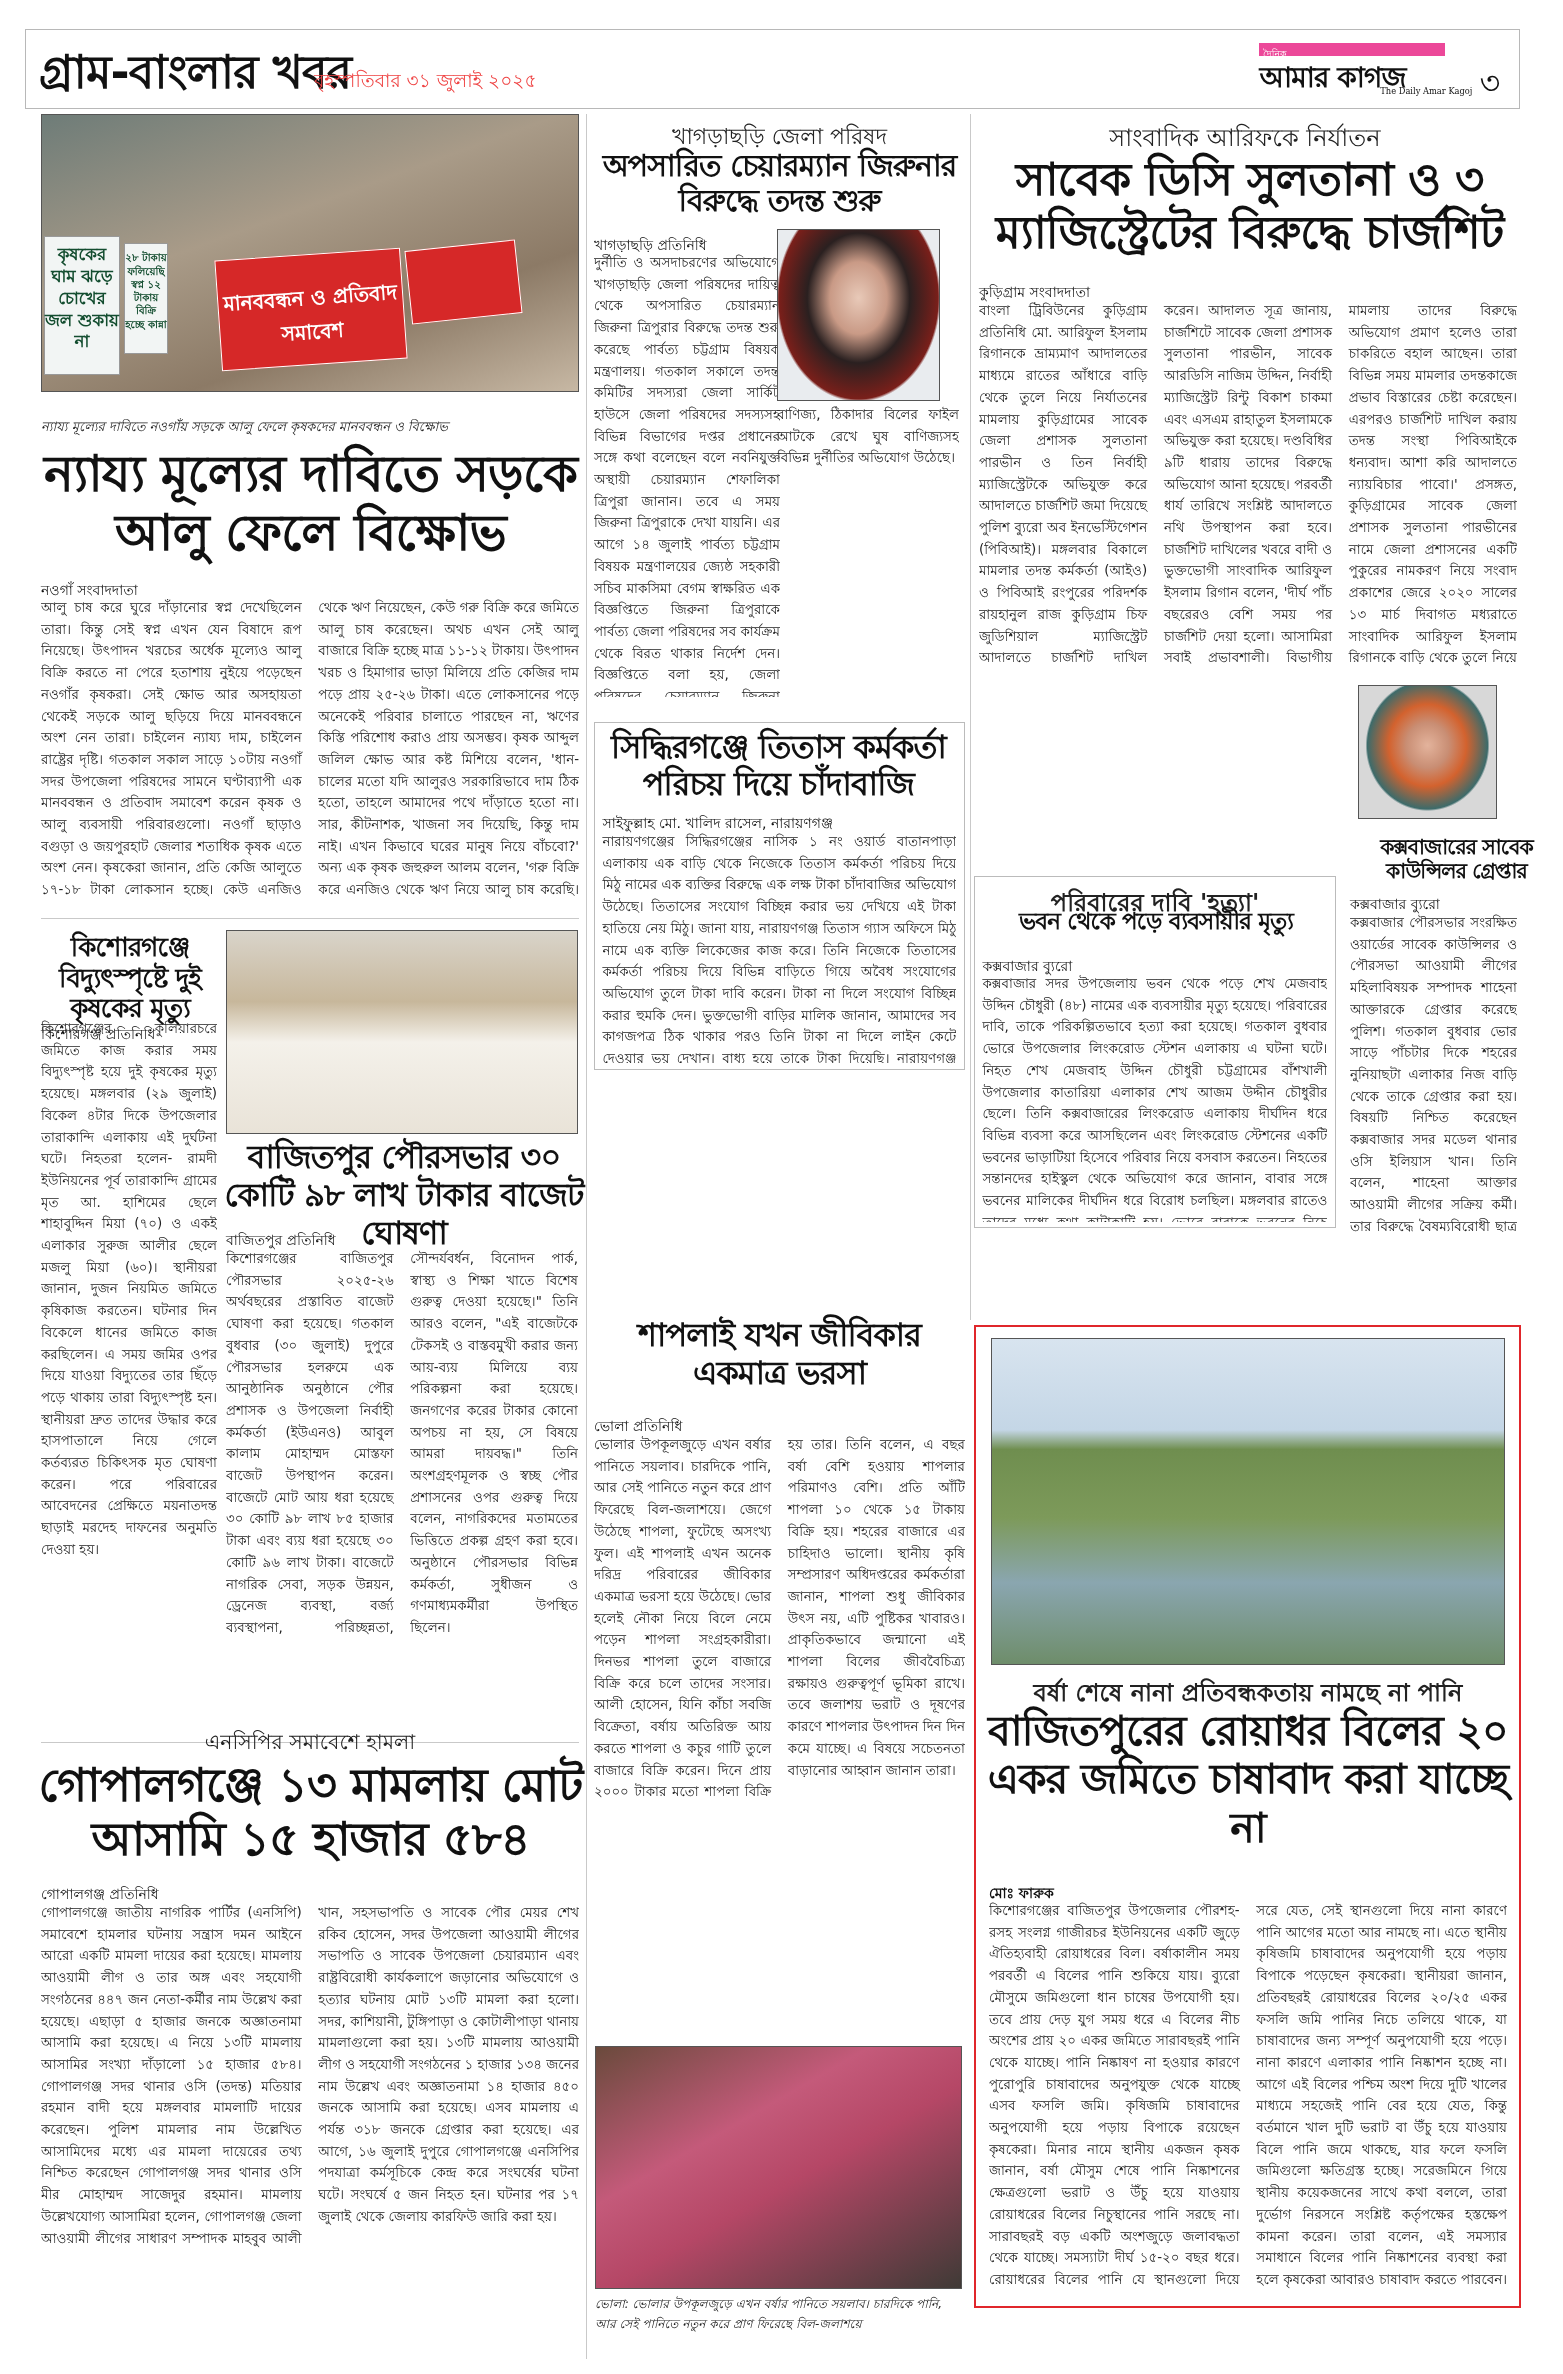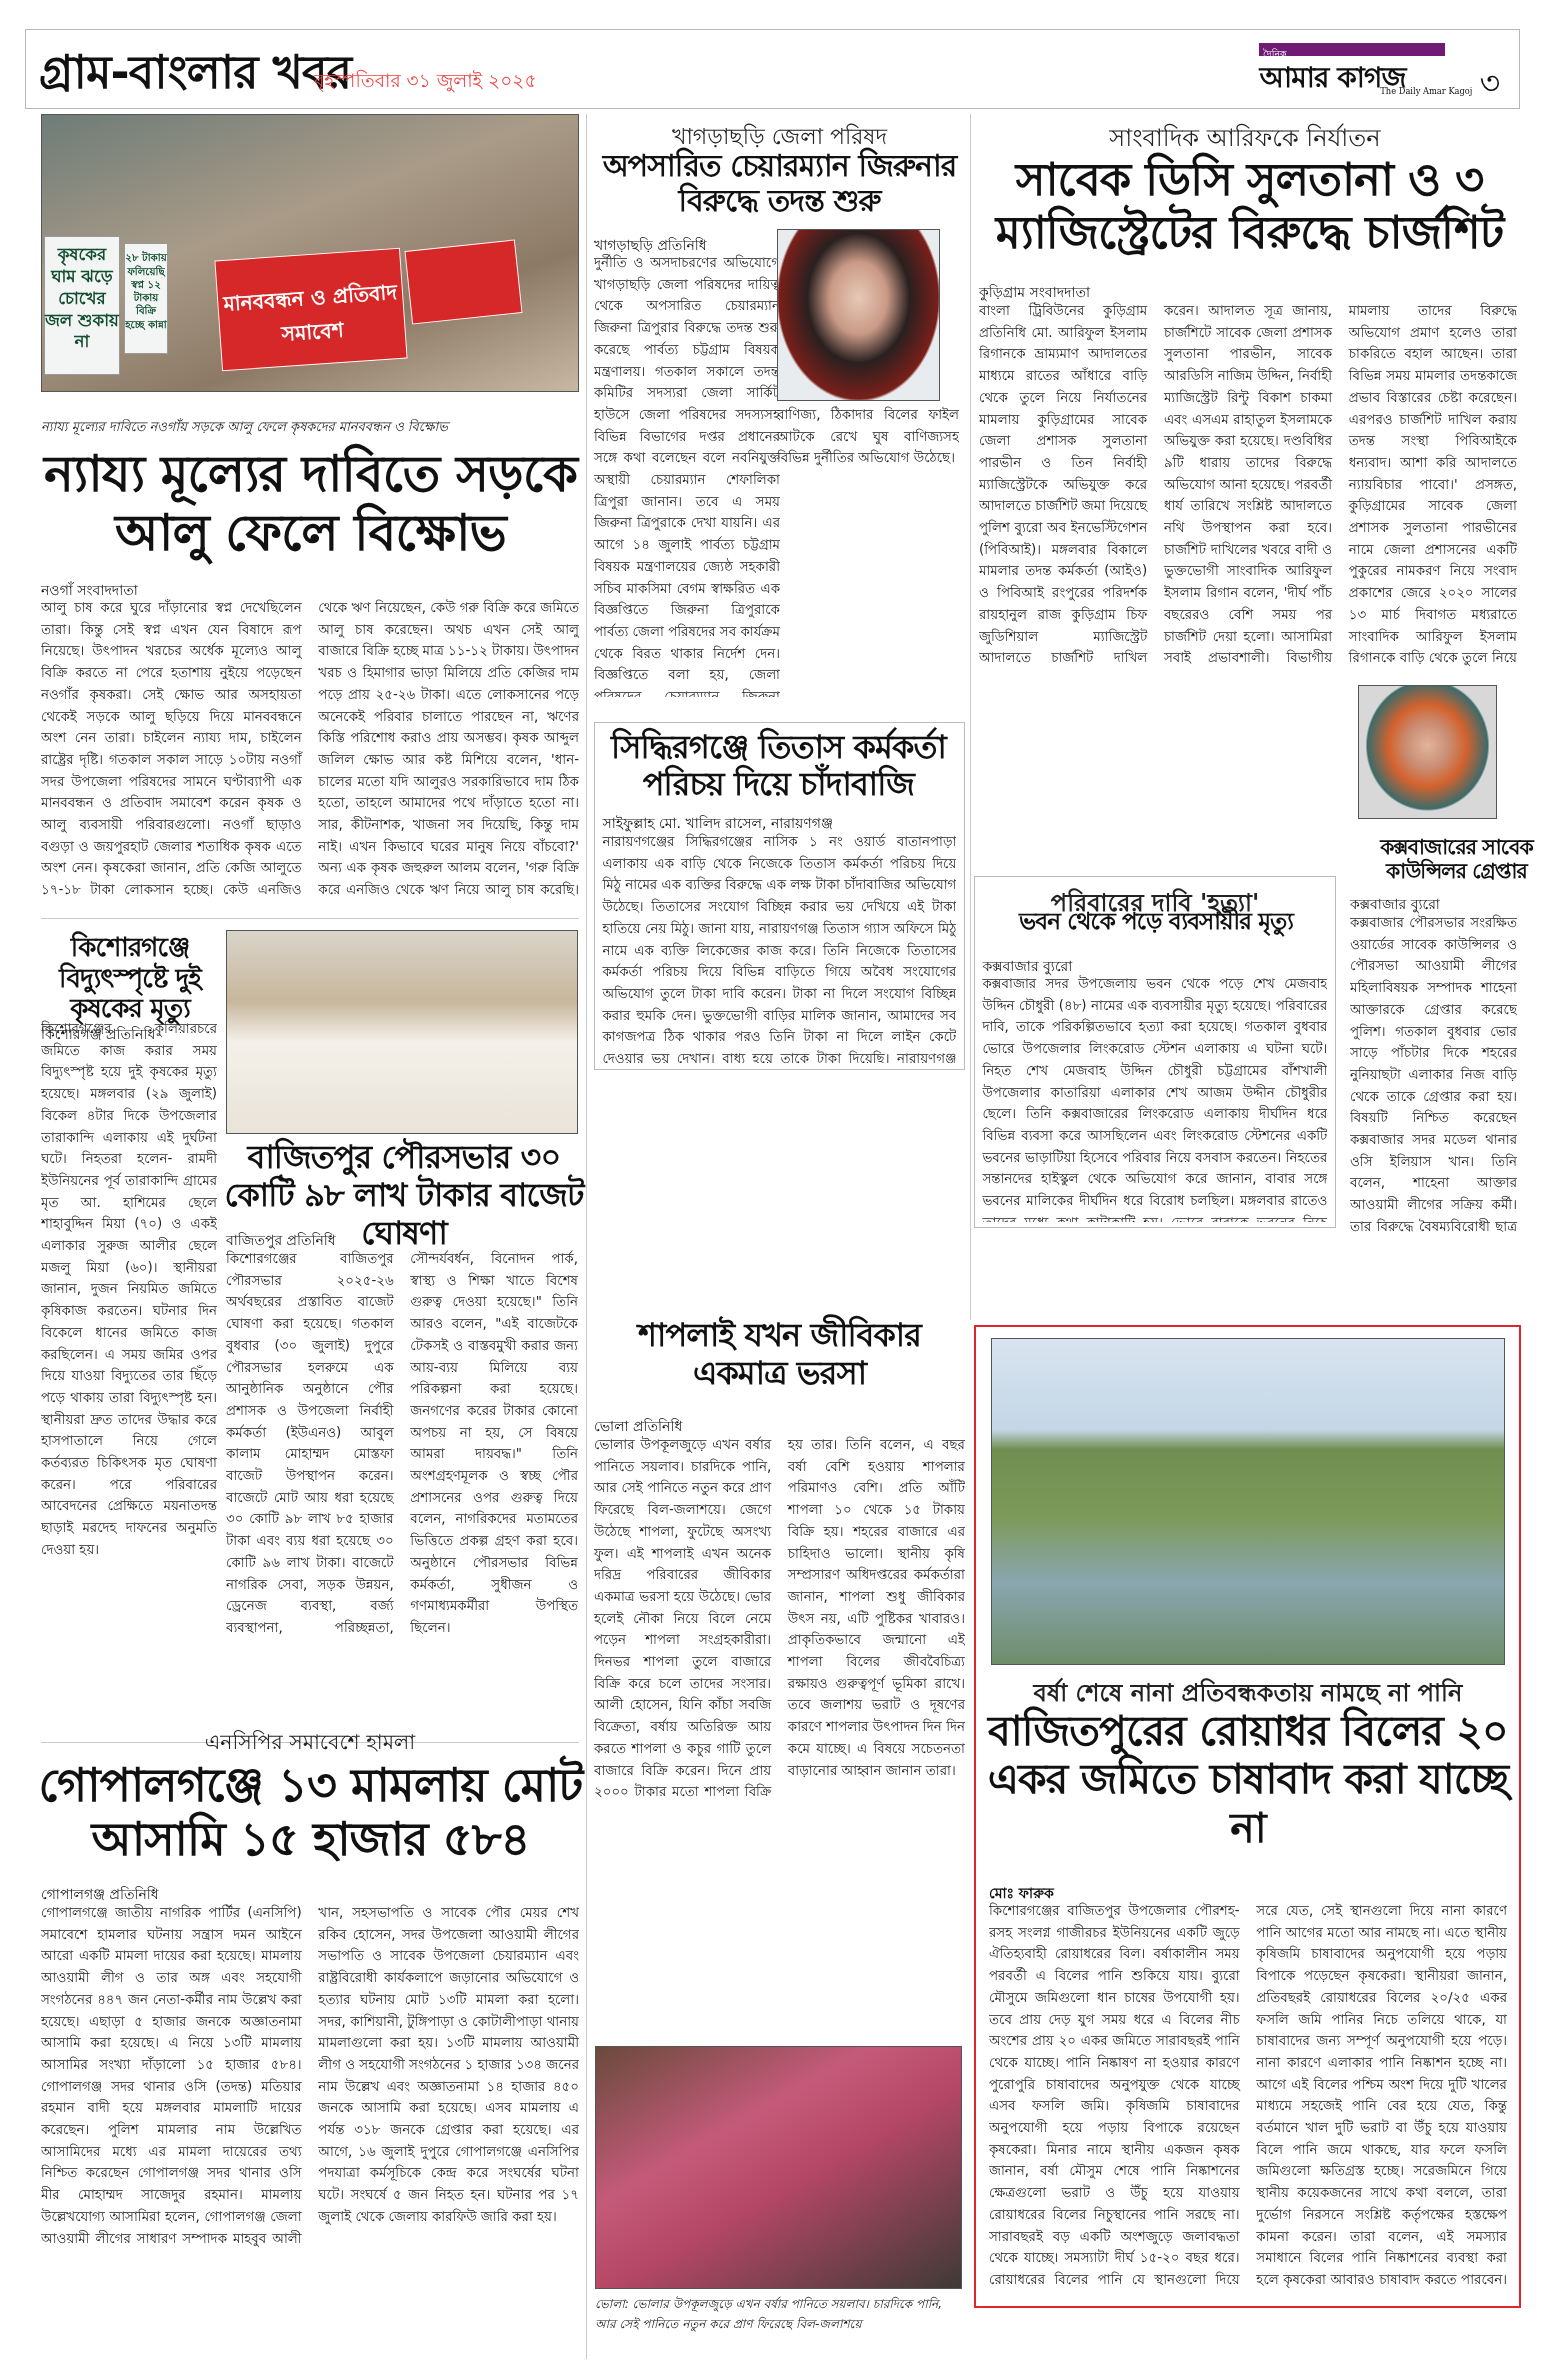--- a/index.html
+++ b/index.html
@@ -4,21 +4,21 @@
 <style>
   * { box-sizing: border-box; margin: 0; padding: 0; }
   html, body { width: 1564px; height: 2375px; background: #ffffff; overflow: hidden; }
   body { font-family: "DejaVu Sans", "Liberation Sans", sans-serif; color: #111; position: relative; }
 
   .abs { position: absolute; }
   .masthead { left: 25px; top: 29px; width: 1495px; height: 80px; border: 1.9px solid #b8b8b8; background: #fff; }
   .section-title { left: 13px; top: 18.6px; font-size: 46px; font-weight: bold; letter-spacing: -0.9px; line-height: 1; }
   .masthead-date { left: 288px; top: 37px; font-size: 18.6px; color: #ef4444; }
   .logo { right: 18.6px; top: 13px; width: 241px; height: 56px; }
-  .logo-top { position: absolute; left: 0; top: 0; height: 13px; width: 186px; background: #701a75; }
+  .logo-top { position: absolute; left: 0; top: 0; height: 13px; width: 186px; background: #ec4899; }
   .logo-top span { color: #fff; font-size: 9.3px; padding-left: 3.7px; }
   .logo-main { position: absolute; left: 0; top: 13px; font-size: 28px; font-weight: bold; letter-spacing: -0.9px; }
   .logo-sub { position: absolute; right: 28px; top: 43px; font-size: 8.3px; font-family: "DejaVu Serif", serif; }
   .page-num { position: absolute; right: 0; top: 15px; font-size: 32px; }
 
   .photo { background: linear-gradient(160deg, #6e7c78 0%, #a99b88 40%, #8c7a66 70%, #c7b8a4 100%); border: 0.9px solid #555; overflow: hidden; }
   .caption { font-size: 13px; font-style: italic; color: #222; }
   .kicker { font-size: 24px; text-align: center; color: #222; }
   .headline { text-align: center; font-weight: bold; line-height: 1.18; letter-spacing: -0.9px; }
   .byline { font-size: 14px; color: #111; }

